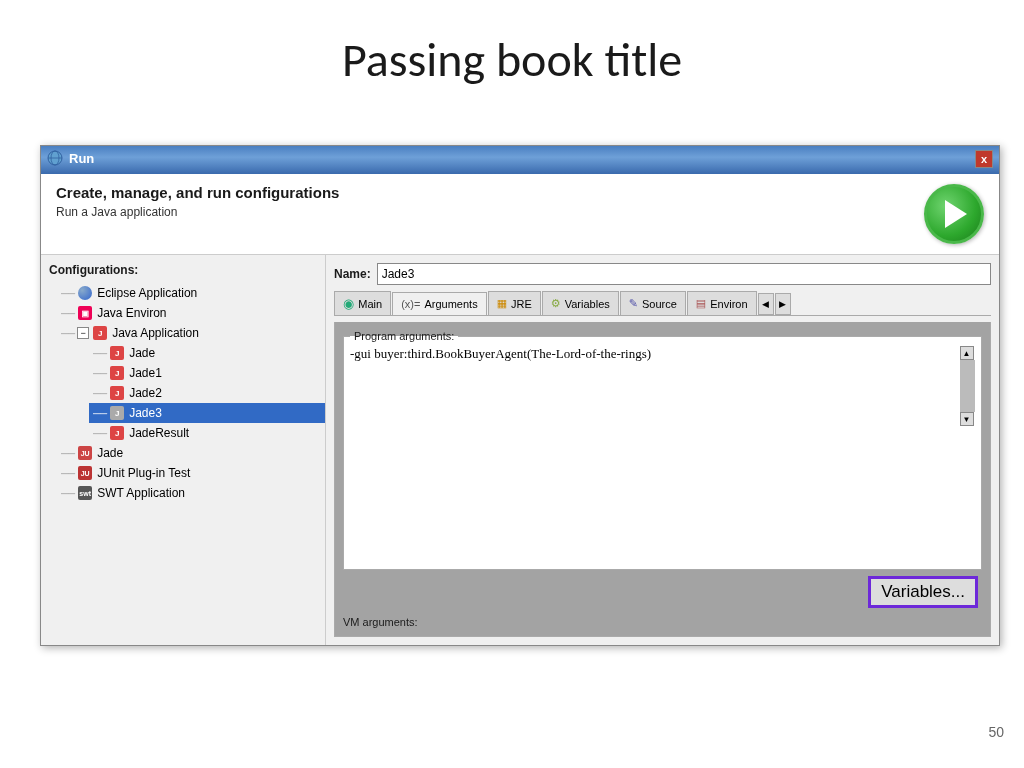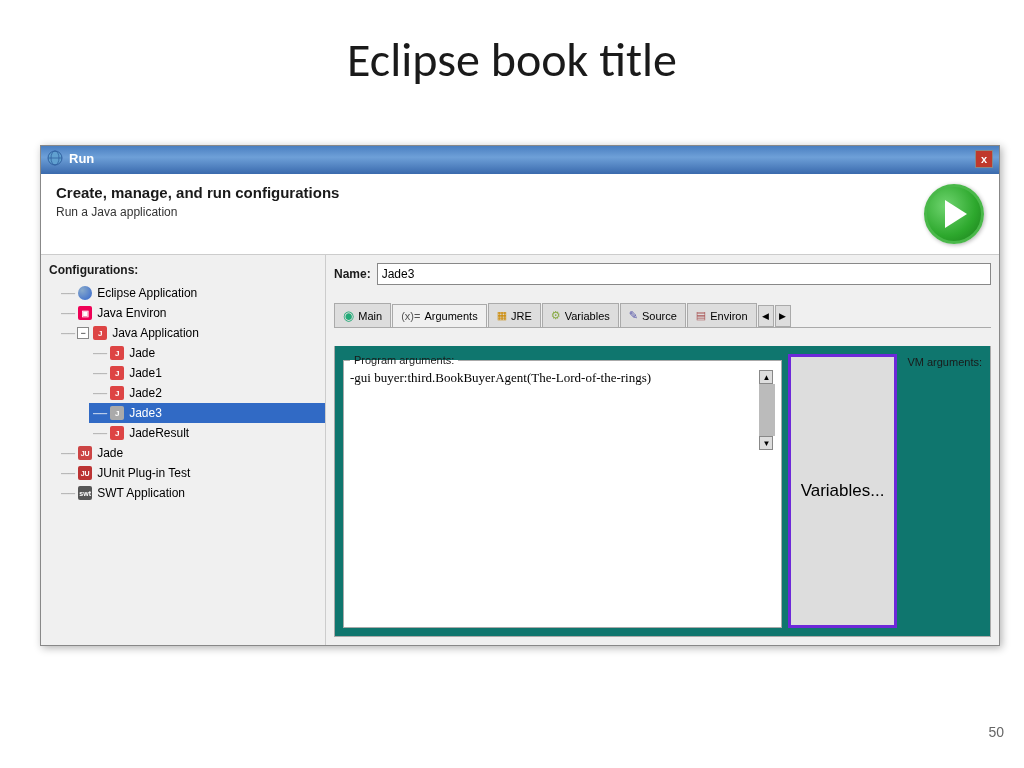--- a/index.html
+++ b/index.html
@@ -199,21 +199,21 @@
       font-size: 9px;
       flex-shrink: 0;
     }
 
     
     .right-panel {
       flex: 1;
       padding: 8px;
       display: flex;
       flex-direction: column;
-      gap: 18px;
+      gap: 6px;
     }
 
     
     .name-row {
       display: flex;
       align-items: center;
       gap: 6px;
     }
     .name-label {
       font-size: 12px;
@@ -265,26 +265,26 @@
       display: flex;
       align-items: center;
       justify-content: center;
       cursor: pointer;
       font-size: 9px;
     }
 
     
     .tab-content {
       flex: 1;
-      background: #0f766e;
+      background: #a3a3a3;
       border: 1px solid #aaa;
       border-top: none;
       padding: 8px;
       display: flex;
-      flex-direction: row;
+      flex-direction: column;
       gap: 6px;
     }
 
     
     .fieldset {
       border: 1px solid #aaa;
       background: white;
       padding: 4px 6px 6px 6px;
       flex: 1;
     }
@@ -352,21 +352,21 @@
     .tab-icon-main { color: #2a7; font-size: 13px; }
     .tab-icon-args { color: #555; font-size: 11px; }
     .tab-icon-jre  { color: #c80; font-size: 11px; }
     .tab-icon-cp   { color: #8a4; font-size: 11px; }
     .tab-icon-src  { color: #55a; font-size: 11px; }
     .tab-icon-env  { color: #a55; font-size: 11px; }
   </style>
 </head>
 <body>
 
-<h1 class="slide-title">Eclipse book title</h1>
+<h1 class="slide-title">Passing book title</h1>
 
 <div class="dialog-window">
 
   <div class="title-bar">
     <div class="title-bar-left">
 
       <svg class="title-bar-icon" viewBox="0 0 16 16">
         <circle cx="8" cy="8" r="7" fill="#60a0d0" stroke="#3060a0" stroke-width="1"></circle>
         <ellipse cx="8" cy="8" rx="4" ry="7" fill="none" stroke="#3060a0" stroke-width="0.8"></ellipse>
         <line x1="1" y1="8" x2="15" y2="8" stroke="#3060a0" stroke-width="0.8"></line>

